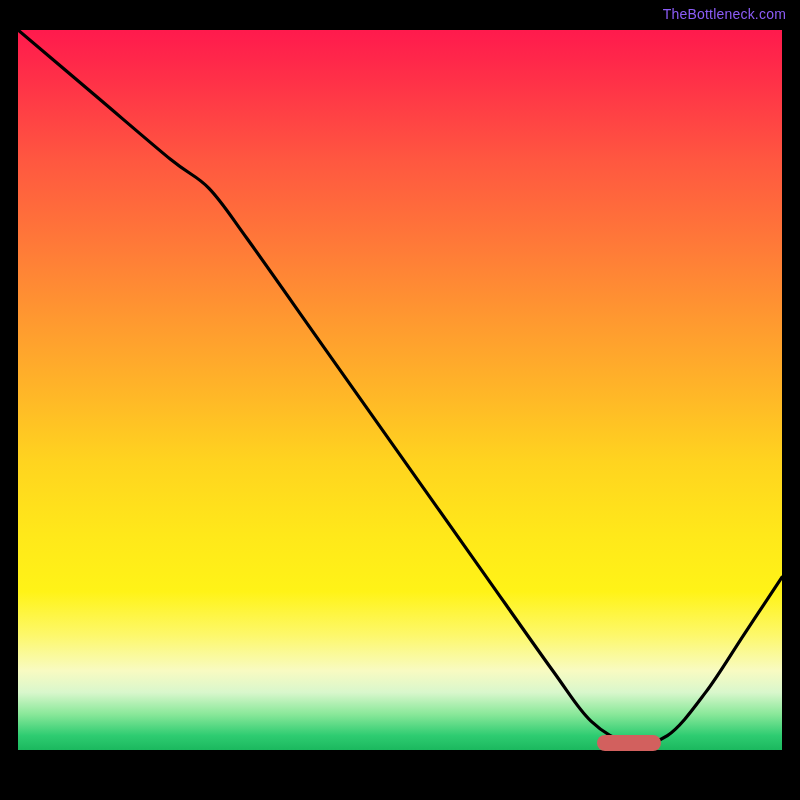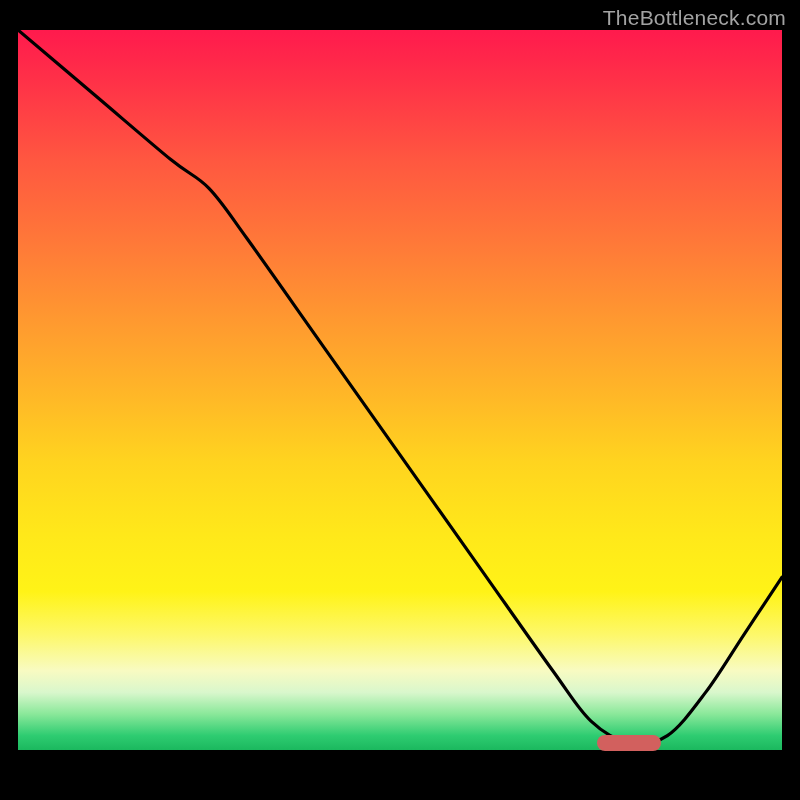--- a/index.html
+++ b/index.html
@@ -71,22 +71,22 @@
     width: 64px;
     height: 16px;
     background: #d2605e;
     border-radius: 8px;
     transform: translate(-50%, -50%);
   }
   .watermark {
     position: absolute;
     top: 6px;
     right: 14px;
-    color: #a3a3a3;
-    font-size: 21px;
+    color: #8b5cf6;
+    font-size: 14px;
     font-weight: 500;
     letter-spacing: 0.2px;
   }
 </style>
 </head>
 <body>
 
 <div class="watermark">TheBottleneck.com</div>
 
 <div class="frame">

